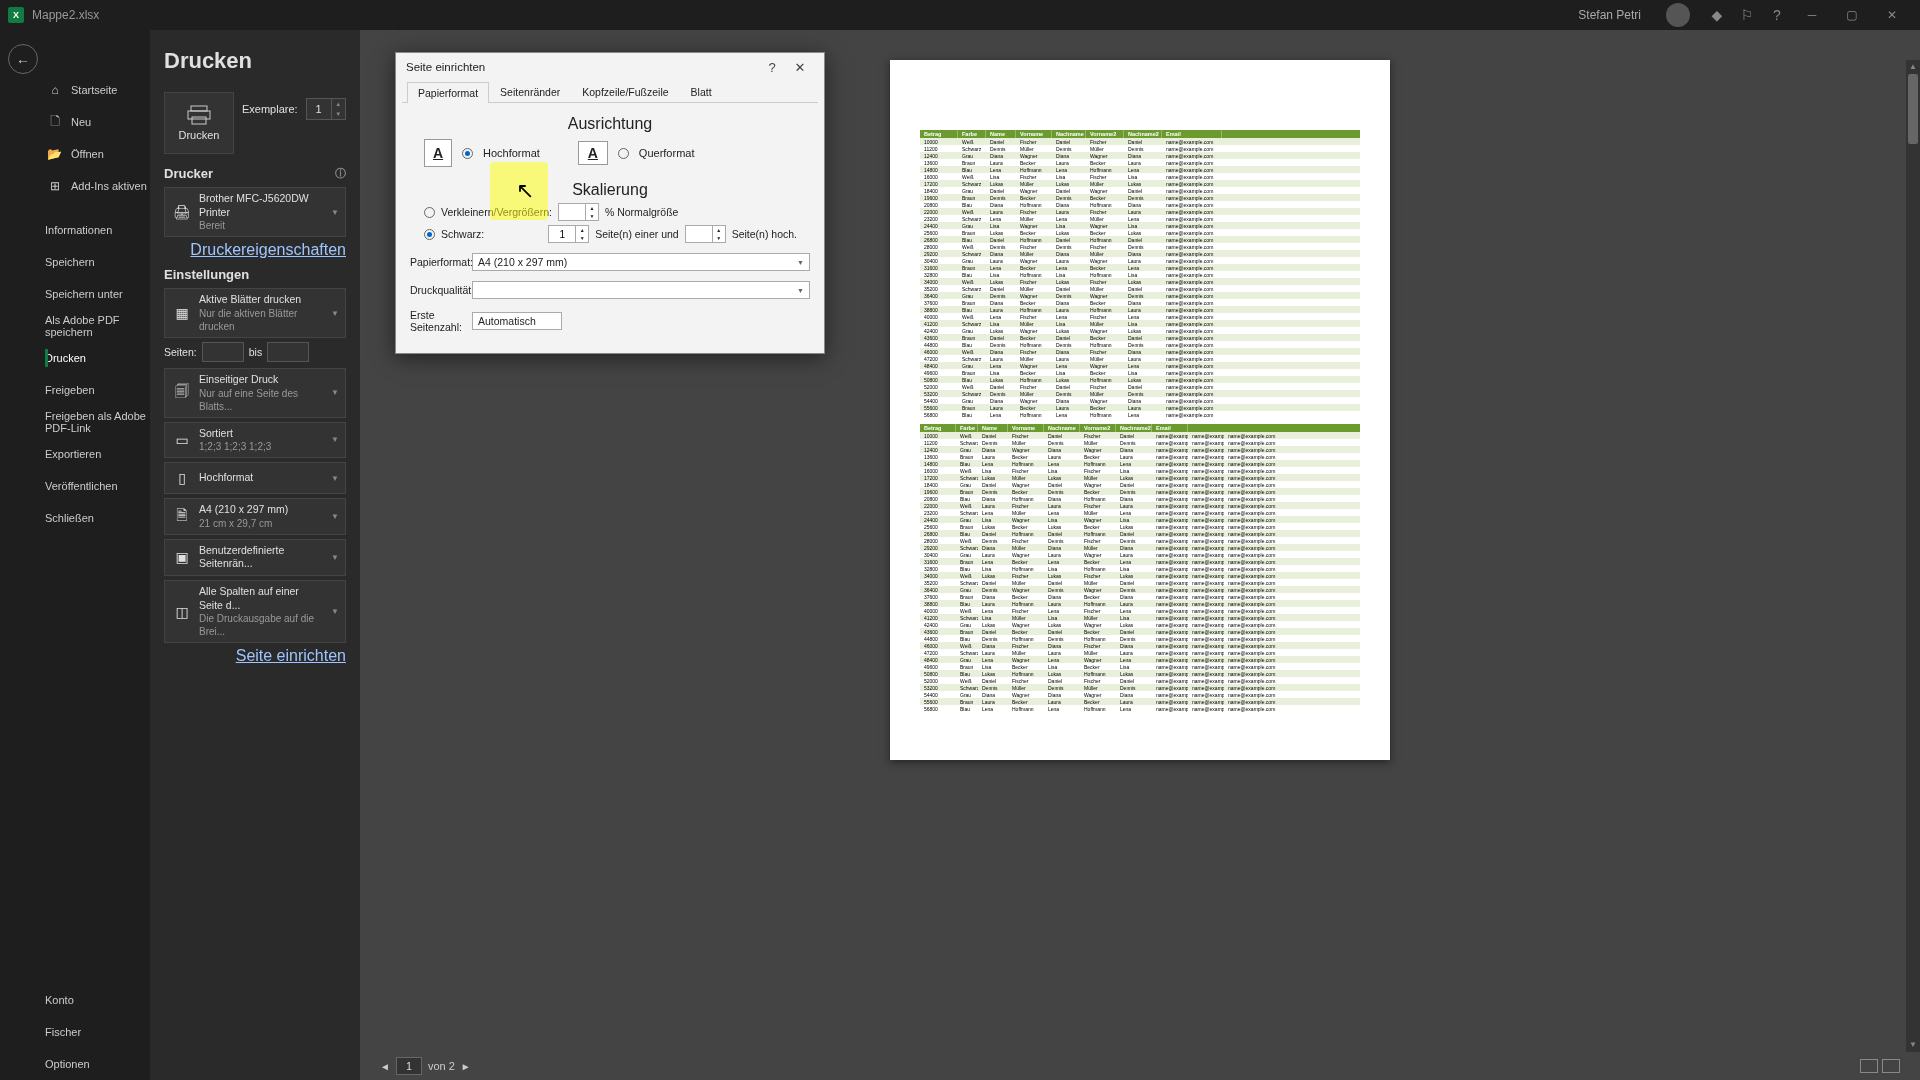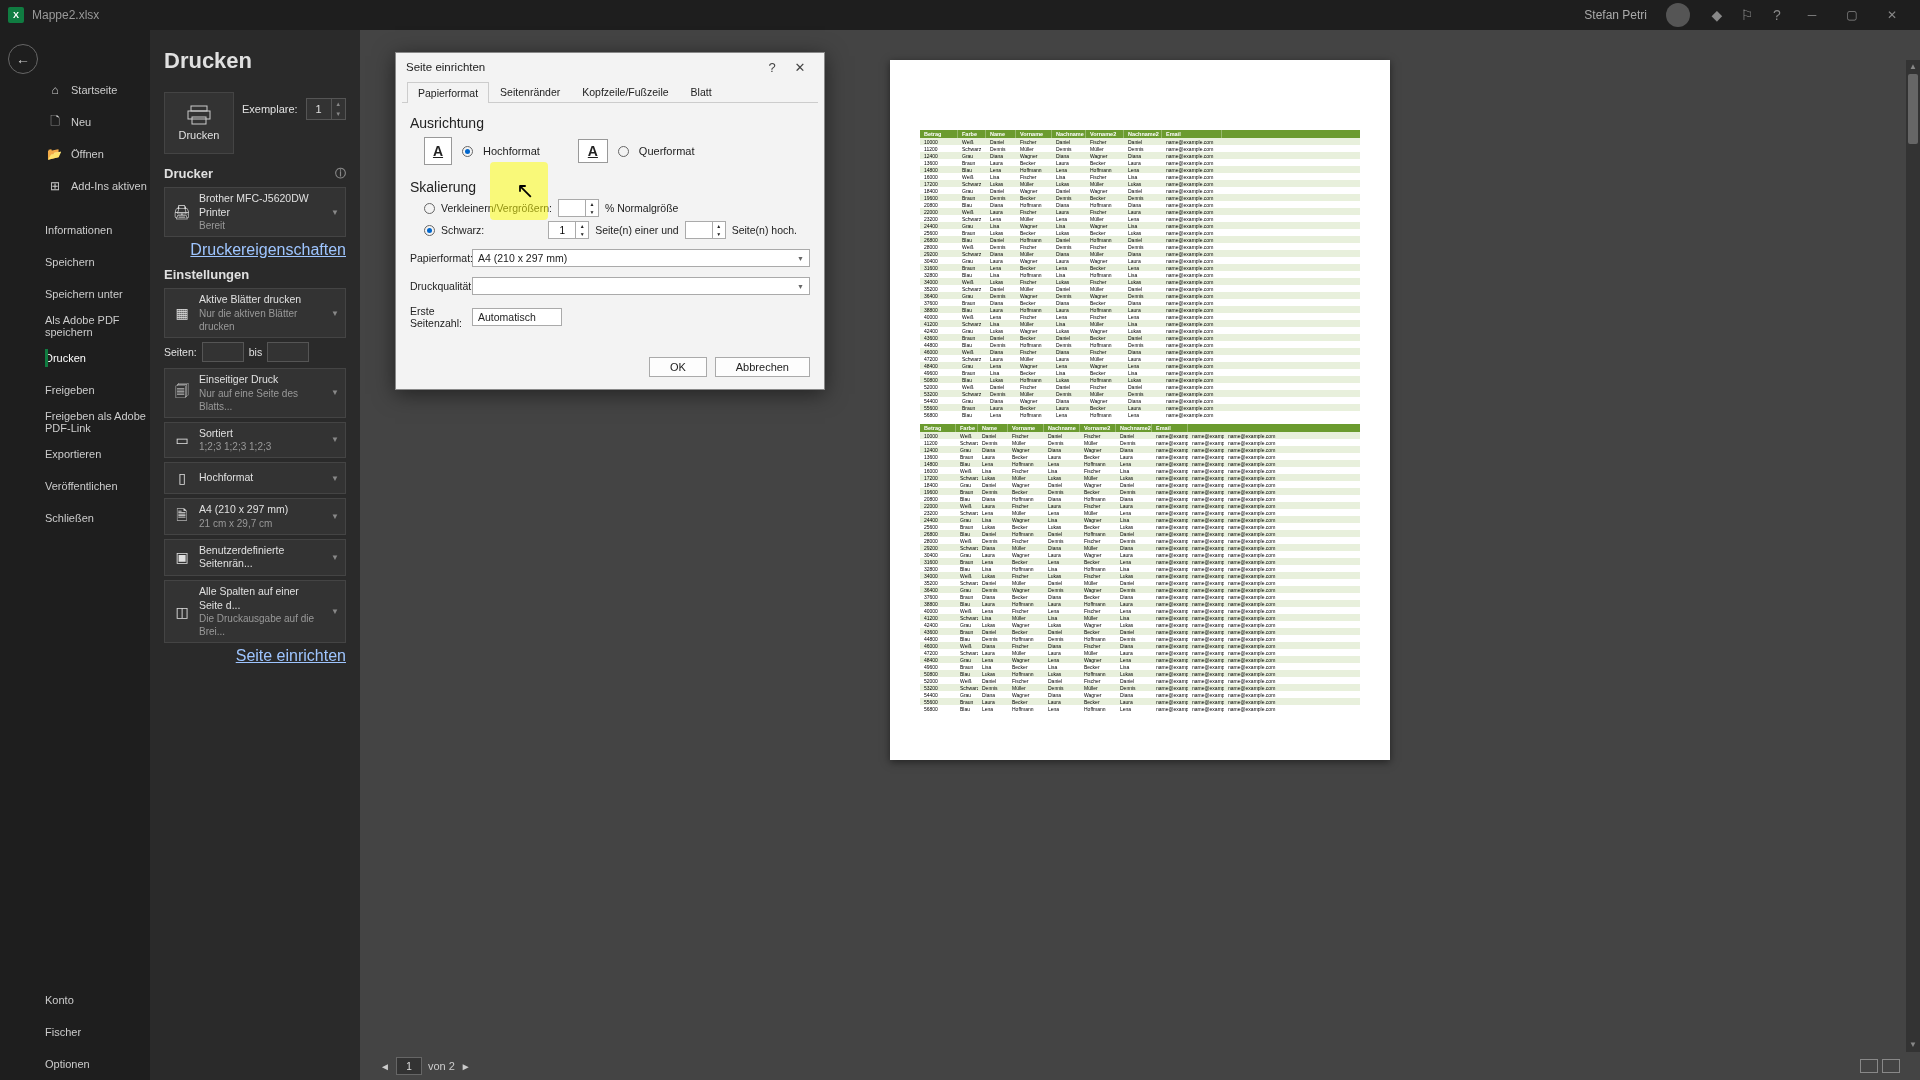--- a/index.html
+++ b/index.html
@@ -2,21 +2,21 @@
 <html><head>
 <meta charset="utf-8">
 <style>
 * { margin: 0; padding: 0; box-sizing: border-box; font-family: 'Segoe UI', sans-serif; }
 body { background: #1a1a1a; overflow: hidden; }
 
 .titlebar { height: 30px; background: #1e1e1e; display: flex; align-items: center; padding: 0 8px; color: #999; font-size: 12px; }
 .titlebar .app-icon { width: 16px; height: 16px; background: #107c41; margin-right: 8px; display: flex; align-items: center; justify-content: center; color: white; font-size: 9px; font-weight: bold; border-radius: 2px; }
 .titlebar .filename { flex: 0 0 auto; }
 .titlebar .spacer { flex: 1; }
-.titlebar .username { margin-right: 19px; color: #aaa; }
+.titlebar .username { margin-right: 25px; color: #aaa; }
 .titlebar .avatar { width: 24px; height: 24px; border-radius: 50%; background: #555; margin-right: 12px; }
 .titlebar .title-icon { width: 30px; text-align: center; color: #888; font-size: 14px; }
 .win-btns { display: flex; gap: 0; }
 .win-btns div { width: 40px; text-align: center; color: #888; font-size: 12px; }
 
 .main { display: flex; height: calc(100vh - 30px); }
 
 .back-col { width: 45px; background: #1e1e1e; padding-top: 14px; }
 .back-btn { width: 30px; height: 30px; margin-left: 8px; border: 1px solid #666; border-radius: 50%; color: #ccc; display: flex; align-items: center; justify-content: center; font-size: 14px; }
 
@@ -81,21 +81,21 @@
 
 
 .dialog-overlay { position: absolute; top: 52px; left: 395px; width: 430px; background: #f3f3f3; border: 1px solid #888; box-shadow: 0 4px 20px rgba(0,0,0,0.5); font-size: 11px; color: #222; }
 .dialog-title { height: 28px; display: flex; align-items: center; padding: 0 10px; font-size: 11.5px; }
 .dialog-title .dt-spacer { flex: 1; }
 .dialog-title .dt-btn { width: 28px; text-align: center; font-size: 13px; color: #444; cursor: pointer; }
 .dialog-tabs { display: flex; padding: 0 5px; border-bottom: 1px solid #ccc; margin: 0 6px; }
 .dialog-tabs .dtab { padding: 4px 10px; font-size: 10.5px; cursor: pointer; border: 1px solid transparent; border-bottom: none; }
 .dialog-tabs .dtab.active { background: #f3f3f3; border-color: #ccc; position: relative; top: 1px; }
 .dialog-body { padding: 8px 14px 10px; }
-.group-label { font-size: 14px; margin: 4px 0; }
+.group-label { font-size: 16px; margin: 4px 0; text-align: center; }
 .orient-row { display: flex; align-items: center; gap: 10px; margin: 6px 0 14px 14px; }
 .orient-icon { width: 28px; height: 28px; border: 1px solid #999; background: white; display: flex; align-items: center; justify-content: center; font-size: 14px; font-weight: bold; font-family: serif; }
 .orient-icon.land { width: 30px; height: 24px; }
 .orient-icon .under { text-decoration: underline; }
 .radio { width: 11px; height: 11px; border: 1px solid #666; border-radius: 50%; display: inline-flex; align-items: center; justify-content: center; }
 .radio.checked::after { content: ''; width: 5px; height: 5px; background: #0066cc; border-radius: 50%; }
 .scale-row { display: flex; align-items: center; gap: 6px; margin: 4px 0 4px 14px; font-size: 10.5px; }
 .num-spin { display: flex; border: 1px solid #aaa; background: white; height: 18px; }
 .num-spin input { border: none; width: 26px; text-align: center; font-size: 10px; }
 .num-spin .ns-btns { display: flex; flex-direction: column; border-left: 1px solid #aaa; }
@@ -1284,20 +1284,16 @@
         </div>
     </div>
     <div class="form-row">
       <label>Erste Seitenzahl:</label>
       <div class="form-input short">
           <span>Automatisch</span>
         </div>
     </div>
 
   </div>
-  <div class="dialog-footer">
-    <span class="dbtn">OK</span>
-    <span class="dbtn">Abbrechen</span>
-  </div>
 </div>
 
 <div class="highlight"></div>
 <div class="cursor">↖</div>
 
 </body></html>

